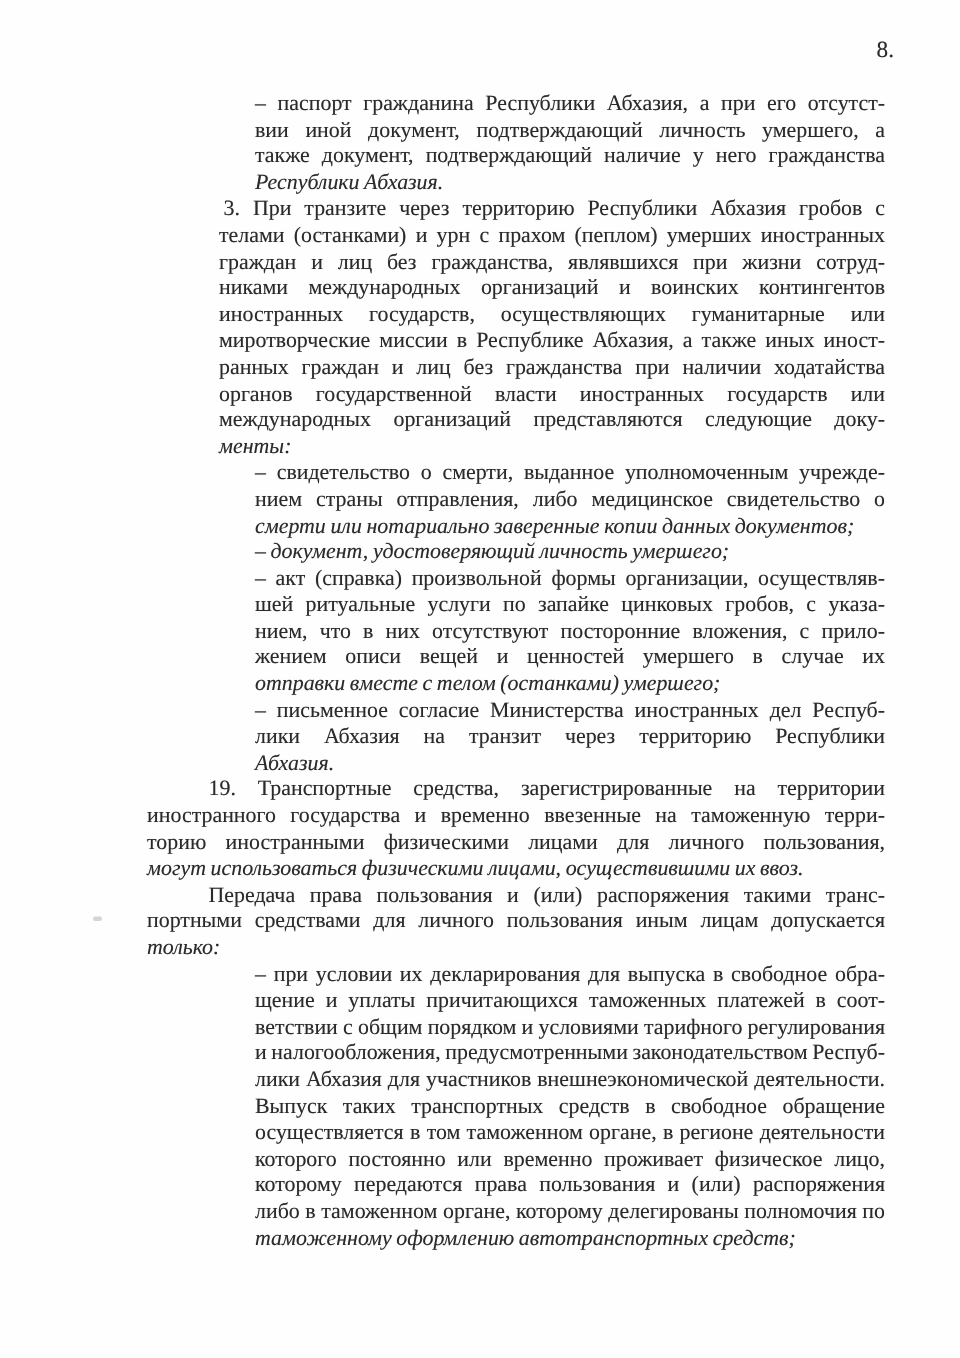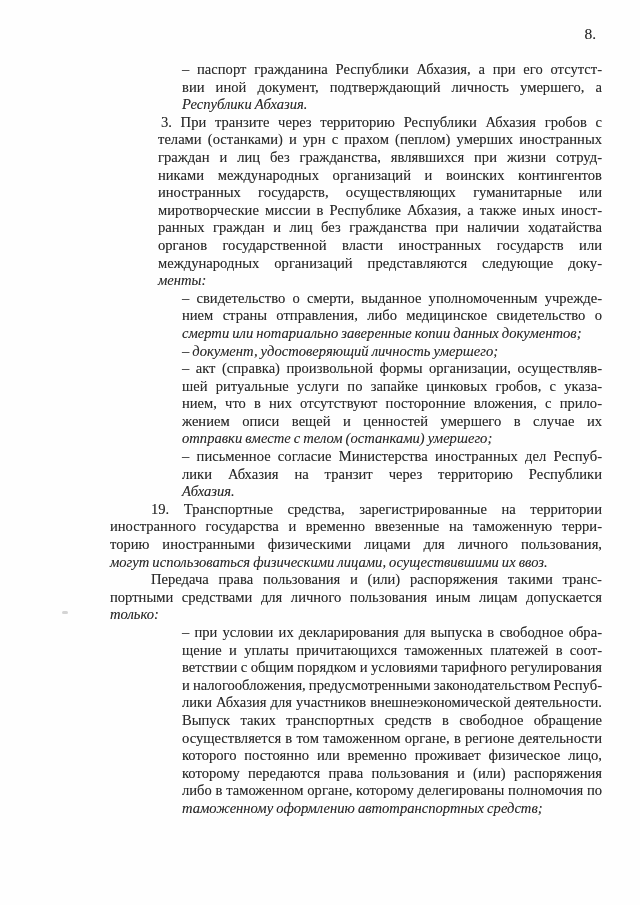--- a/index.html
+++ b/index.html
@@ -19,21 +19,21 @@
   .page-number {
     position: absolute;
     top: 25px;
     right: 44px;
     font-size: 15.5px;
     line-height: 17px;
     text-shadow: 0 0 0.5px rgba(0,0,0,0.35);
   }
   .doc {
     position: absolute;
-    left: 110px;
+    left: 98px;
     top: 61px;
     width: 492px;
     font-size: 14.6px;
     line-height: 17.6px;
     word-spacing: -0.6px;
     text-shadow: 0 0 0.5px rgba(0,0,0,0.35);
   }
   .blk { margin: 0; }
   .line {
     text-align: justify;
@@ -66,20 +66,21 @@
 </style>
 </head>
 <body>
 
 <div class="sheet">
   <div class="page-number">8.</div>
   <div class="doc">
       <div class="blk hang-deep">
         <div class="line">– паспорт гражданина Республики Абхазия, а при его отсутст-</div>
         <div class="line">вии иной документ, подтверждающий личность умершего, а</div>
+        <div class="line">также документ, подтверждающий наличие у него гражданства</div>
         <div class="line last">Республики Абхазия.</div>
       </div>
       <div class="blk block-mid">
         <div class="line">3. При транзите через территорию Республики Абхазия гробов с</div>
         <div class="line">телами (останками) и урн с прахом (пеплом) умерших иностранных</div>
         <div class="line">граждан и лиц без гражданства, являвшихся при жизни сотруд-</div>
         <div class="line">никами международных организаций и воинских контингентов</div>
         <div class="line">иностранных государств, осуществляющих гуманитарные или</div>
         <div class="line">миротворческие миссии в Республике Абхазия, а также иных иност-</div>
         <div class="line">ранных граждан и лиц без гражданства при наличии ходатайства</div>

